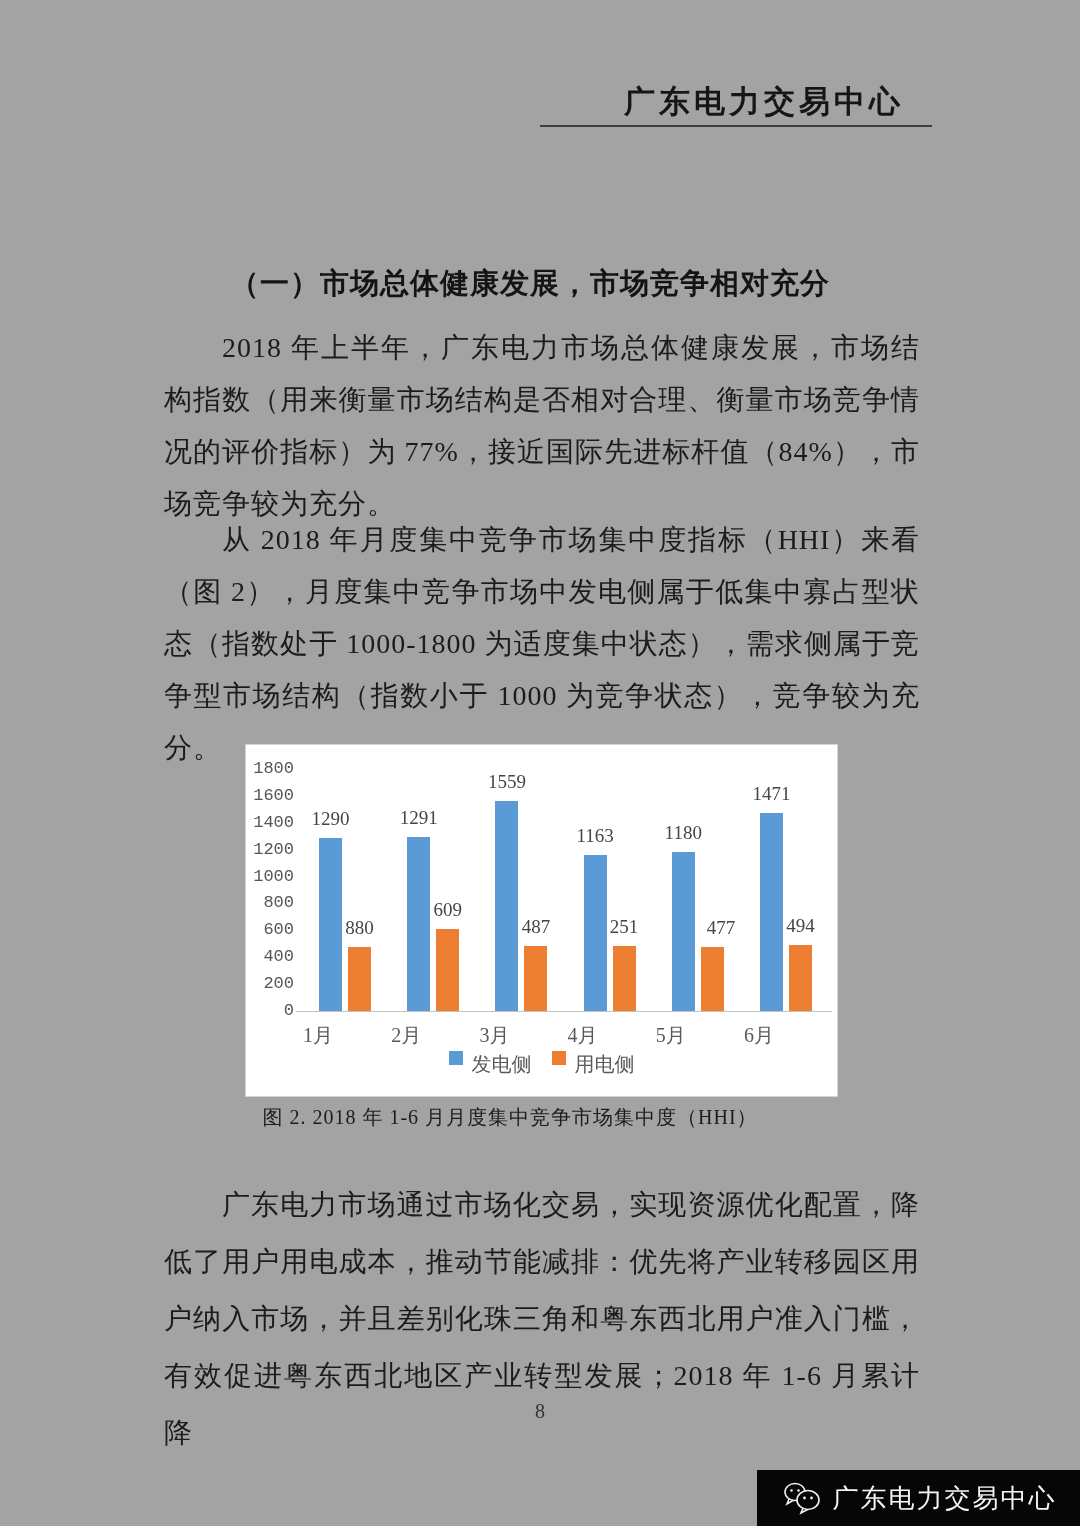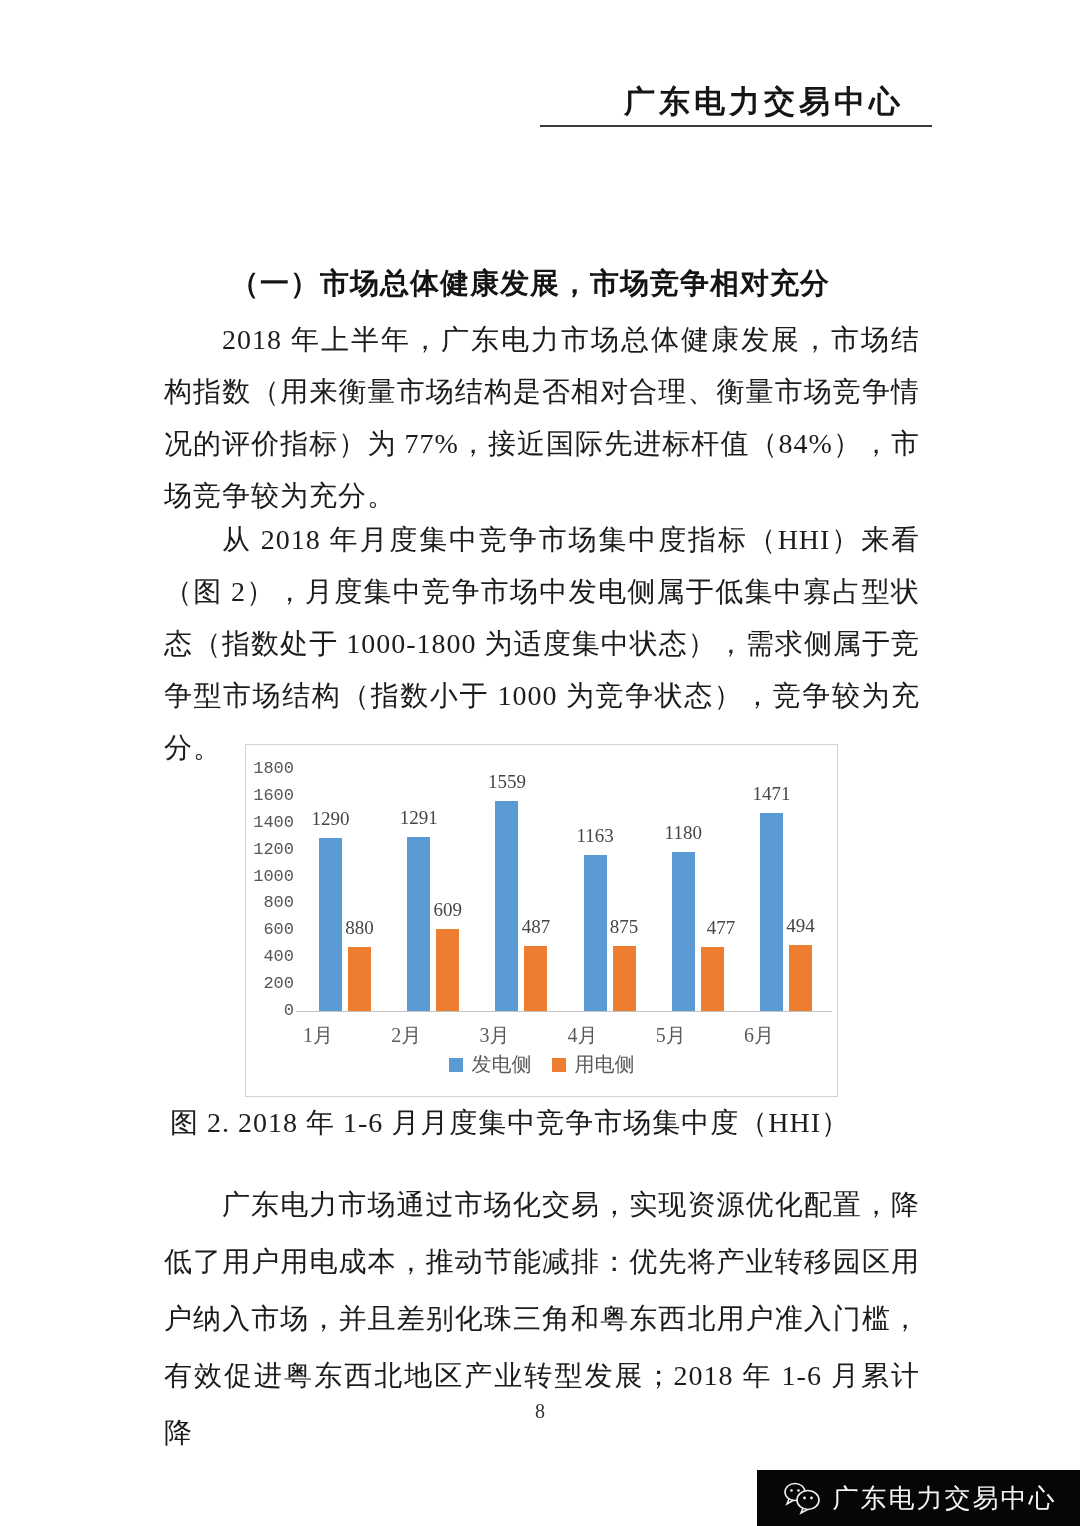--- a/index.html
+++ b/index.html
@@ -1,18 +1,18 @@
 <!DOCTYPE html>
 <html><head>
 <meta charset="utf-8">
 <style>
   html,body{margin:0;padding:0;background:#e8e8e8;}
   .page{
     position:relative;width:1080px;height:1526px;margin:0 auto;
-    background:#ffffff;overflow:hidden;
+    background:#a3a3a3;overflow:hidden;
     font-family:"Liberation Serif","DejaVu Serif",serif;color:#1e1e1e;
   }
   
   .org-header{
     position:absolute;left:540px;top:84px;width:392px;
     text-align:center;border-bottom:2px solid #3c3c3c;padding-bottom:5px;
   }
   .org-cn{
     font-family:"Liberation Sans","DejaVu Sans",sans-serif;
     font-weight:bold;font-size:31px;line-height:36px;letter-spacing:4px;
@@ -36,21 +36,21 @@
   .subsec{
     position:absolute;left:230px;top:264px;margin:0;
     font-size:29px;font-weight:bold;letter-spacing:1px;color:#141414;
   }
   
   .para{
     position:absolute;left:164px;width:756px;margin:0;
     font-size:28px;line-height:52px;letter-spacing:1px;
     text-align:justify;text-indent:58px;color:#1c1c1c;
   }
-  .p1{top:314px;}
+  .p1{top:322px;}
   .p2{top:514px;}
   .p3{top:1176px;line-height:57px;}
   
   .chart{
     position:absolute;left:245px;top:744px;width:591px;height:351px;margin:0;
     background:#ffffff;border:1px solid #d4d4d4;
   }
   .ytick{
     position:absolute;left:0;width:48px;text-align:right;
     font-size:17px;line-height:20px;color:#555;font-family:Liberation Mono, monospace;
@@ -62,27 +62,27 @@
     font-size:19px;line-height:22px;color:#454545;
   }
   .cat-label{
     position:absolute;width:84px;text-align:left;
     font-size:20px;line-height:24px;color:#595959;
   }
   .legend{
     position:absolute;left:0;right:0;display:flex;justify-content:center;
     align-items:center;gap:20px;
   }
-  .legend-item{display:flex;align-items:center;gap:9px;
+  .legend-item{display:flex;gap:9px;
     font-size:20px;color:#595959;}
   .swatch{width:14px;height:14px;display:inline-block;}
   
   .caption{
     position:absolute;left:0;top:1104px;width:1020px;text-align:center;
-    font-size:28px;letter-spacing:1px;color:#1c1c1c;
+    font-size:20px;letter-spacing:1px;color:#1c1c1c;
   }
   .pageno{
     position:absolute;left:0;top:1400px;width:1080px;text-align:center;
     font-size:20px;color:#333;
   }
   .brandbar{
     position:absolute;right:0;bottom:0;width:323px;height:56px;
     background:#060606;display:flex;align-items:center;justify-content:center;
     gap:10px;color:#f5f5f5;
     font-family:"Liberation Sans","DejaVu Sans",sans-serif;
@@ -127,21 +127,21 @@
       <div class="bar-label" style="left: 159.75px; top: 154px;">609</div>
       <div class="cat-label" style="left: 145.25px; top: 278px;">2月</div>
       <div class="bar" style="left: 249.417px; width: 23px; top: 56px; height: 210px; background: rgb(91, 155, 213);"></div>
       <div class="bar-label" style="left: 218.917px; top: 26px;">1559</div>
       <div class="bar" style="left: 278.417px; width: 23px; top: 201px; height: 65px; background: rgb(237, 125, 49);"></div>
       <div class="bar-label" style="left: 247.917px; top: 171px;">487</div>
       <div class="cat-label" style="left: 233.417px; top: 278px;">3月</div>
       <div class="bar" style="left: 337.583px; width: 23px; top: 110px; height: 156px; background: rgb(91, 155, 213);"></div>
       <div class="bar-label" style="left: 307.083px; top: 80px;">1163</div>
       <div class="bar" style="left: 366.583px; width: 23px; top: 201px; height: 65px; background: rgb(237, 125, 49);"></div>
-      <div class="bar-label" style="left: 336.083px; top: 171px;">875</div>
+      <div class="bar-label" style="left: 336.083px; top: 171px;">251</div>
       <div class="cat-label" style="left: 321.583px; top: 278px;">4月</div>
       <div class="bar" style="left: 425.75px; width: 23px; top: 107px; height: 159px; background: rgb(91, 155, 213);"></div>
       <div class="bar-label" style="left: 395.25px; top: 77px;">1180</div>
       <div class="bar" style="left: 454.75px; width: 23px; top: 202px; height: 64px; background: rgb(237, 125, 49);"></div>
       <div class="bar-label" style="left: 433px; top: 172px;">477</div>
       <div class="cat-label" style="left: 409.75px; top: 278px;">5月</div>
       <div class="bar" style="left: 513.917px; width: 23px; top: 68px; height: 198px; background: rgb(91, 155, 213);"></div>
       <div class="bar-label" style="left: 483.417px; top: 38px;">1471</div>
       <div class="bar" style="left: 542.917px; width: 23px; top: 200px; height: 66px; background: rgb(237, 125, 49);"></div>
       <div class="bar-label" style="left: 512.417px; top: 170px;">494</div>

